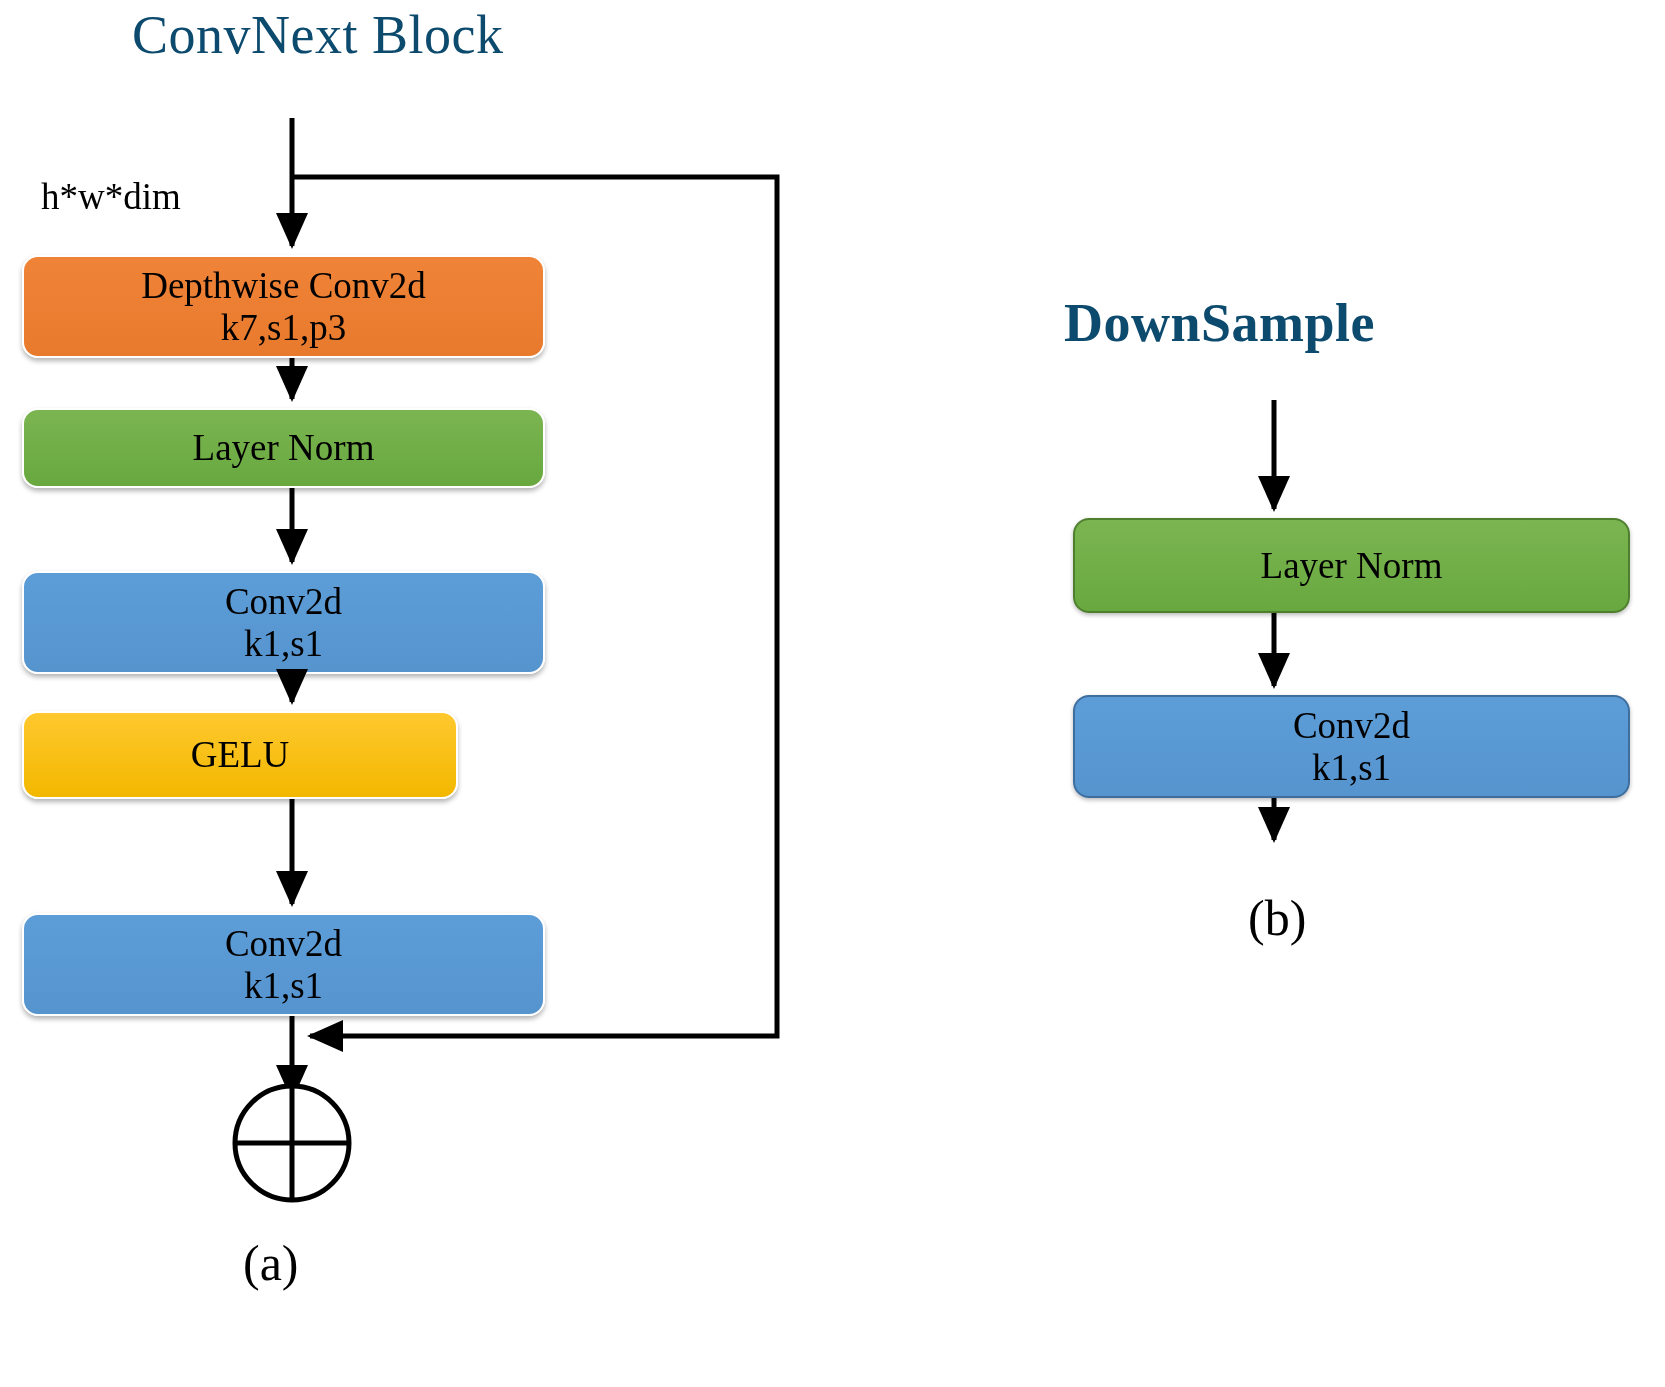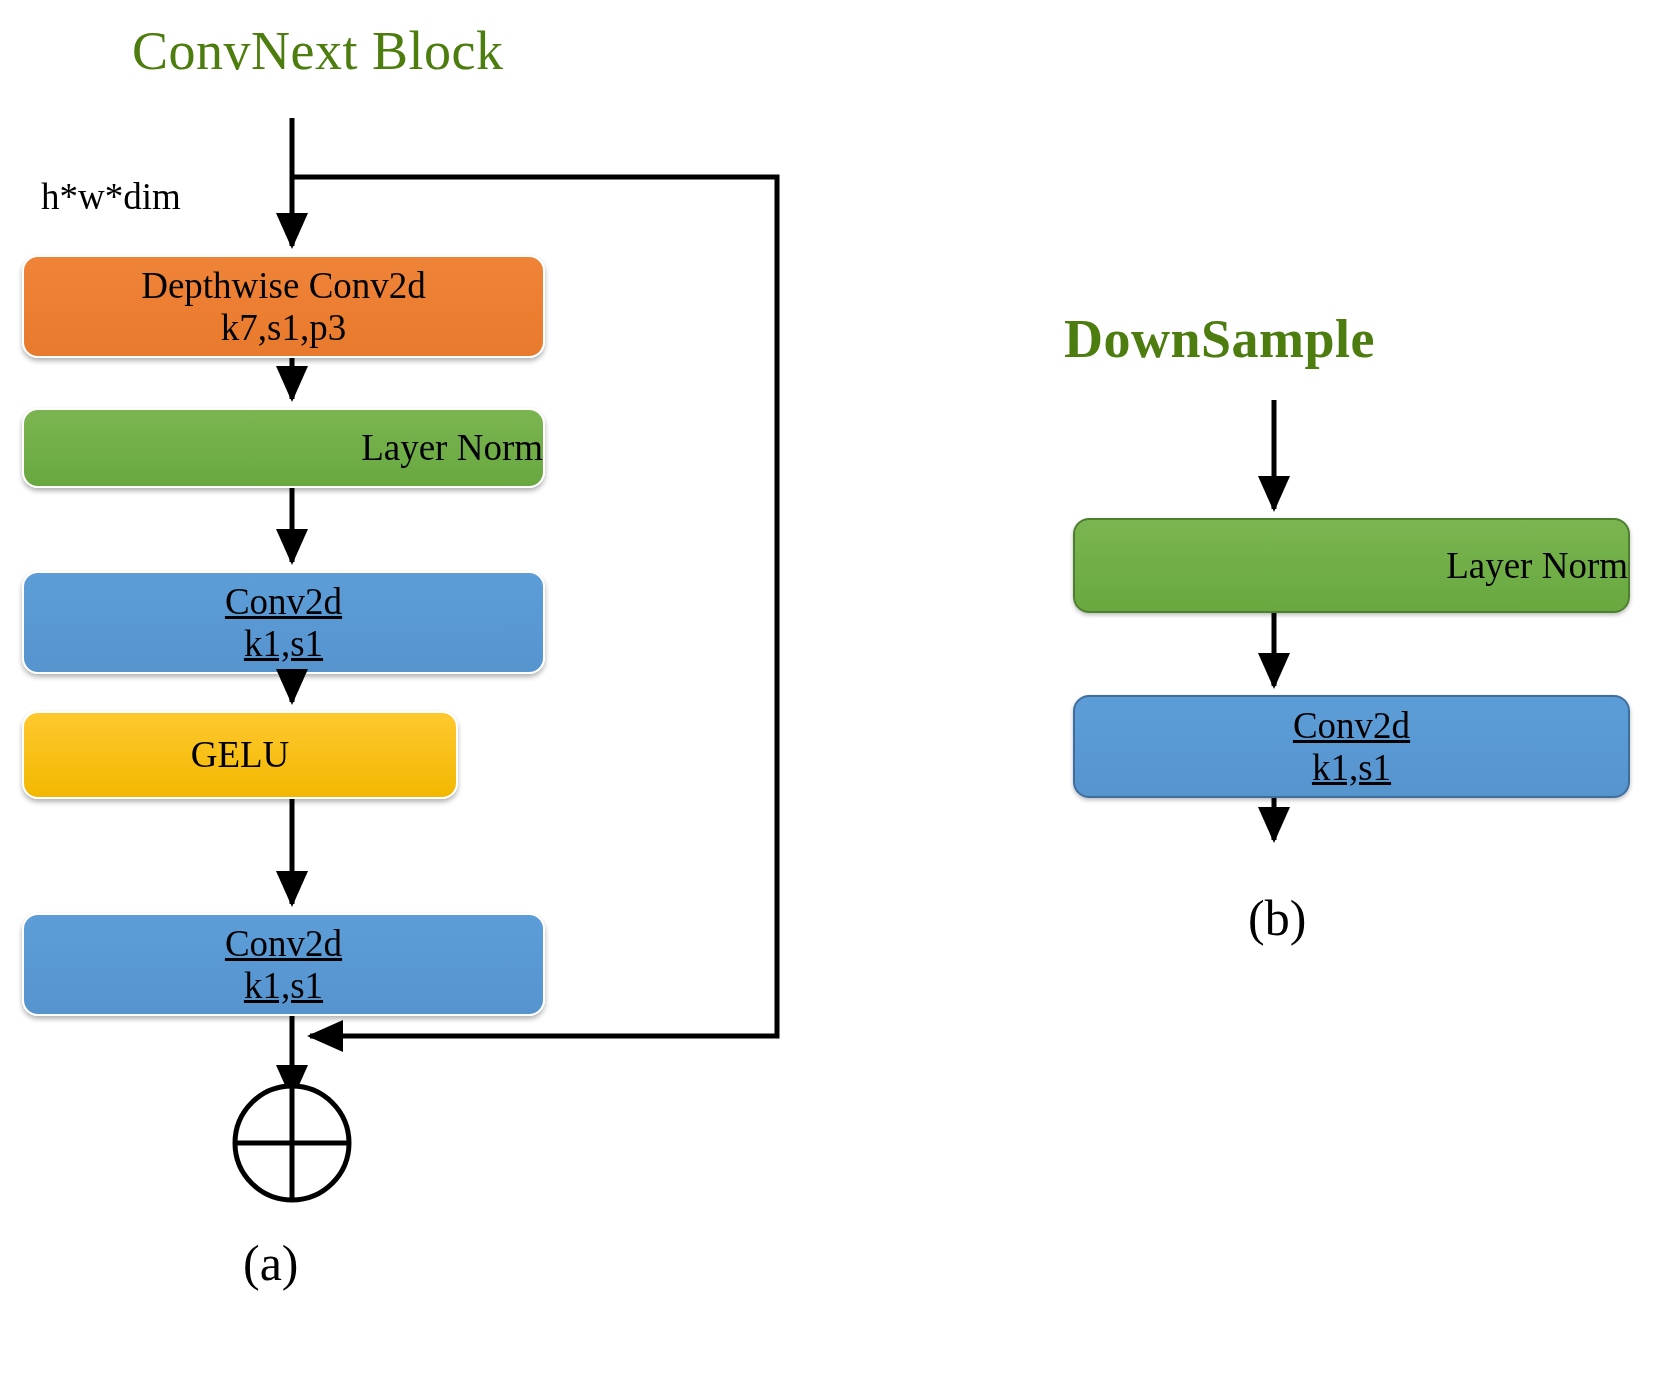--- a/index.html
+++ b/index.html
@@ -16,23 +16,22 @@
     color: #000000;
   }
 
   
   .diagram-title {
     position: absolute;
     font-family: "Liberation Serif", "DejaVu Serif", serif;
     font-size: 54px;
     line-height: 1.0;
     white-space: nowrap;
-    color: #4d7c0f;
+    color: #0c4a6e;
     letter-spacing: 0.5px;
-    margin-top: 16px;
   }
   #title-convnext { left: 132px; top: 8px; }
   #title-downsample { left: 1064px; top: 296px; font-weight: bold; }
 
   
   .caption {
     position: absolute;
     font-family: "Liberation Serif", "DejaVu Serif", serif;
     font-size: 50px;
     line-height: 1;
@@ -71,22 +70,22 @@
   .block.soft {
     border: 2px solid #ffffff;
     box-shadow: 0 3px 5px rgba(0,0,0,0.30);
   }
   
   .block.outlined {
     box-shadow: 0 2px 4px rgba(0,0,0,0.28);
   }
 
   .fill-orange { background: linear-gradient(180deg,#EF8337 0%,#E87A2D 100%); }
-  .fill-green  { background: linear-gradient(180deg,#7BB551 0%,#68A83F 100%); align-items: flex-end; }
-  .fill-blue   { background: linear-gradient(180deg,#5C9DD8 0%,#5694CE 100%); text-decoration: underline; }
+  .fill-green  { background: linear-gradient(180deg,#7BB551 0%,#68A83F 100%); }
+  .fill-blue   { background: linear-gradient(180deg,#5C9DD8 0%,#5694CE 100%); }
   .fill-yellow { background: linear-gradient(180deg,#FFC82E 0%,#F2B800 100%); }
 
   .stroke-green  { border: 2px solid #4E7F2E; }
   .stroke-blue   { border: 2px solid #3D6E9E; }
 
   .block .line2 { display: block; }
 
   
   #connectors {
     position: absolute;

